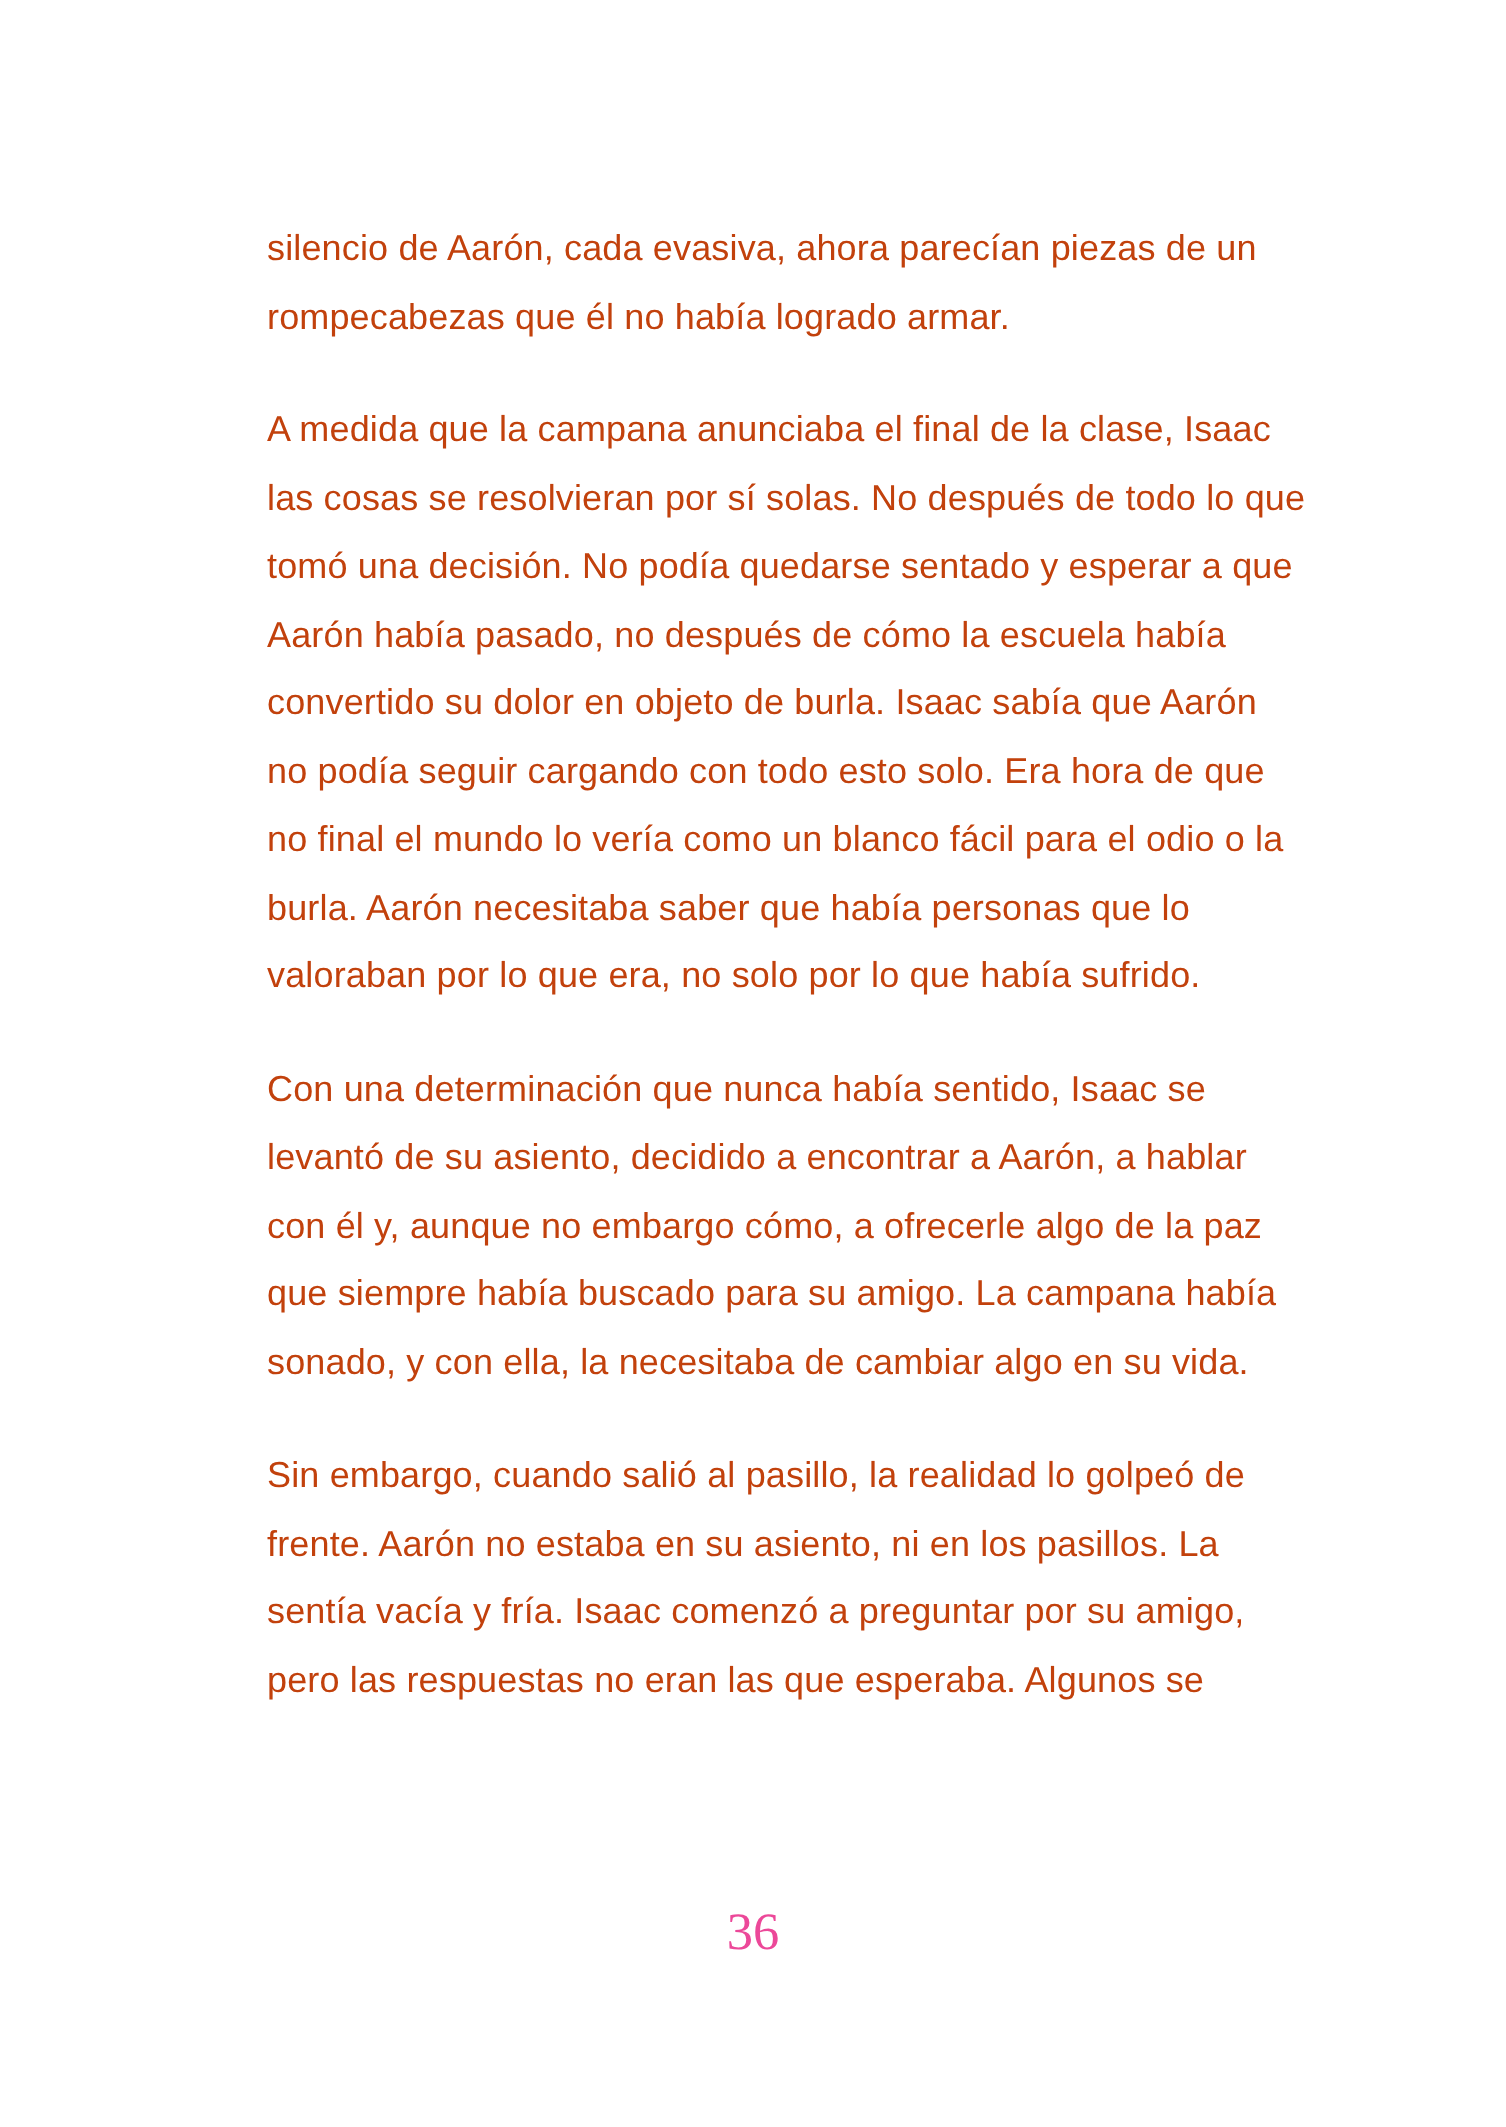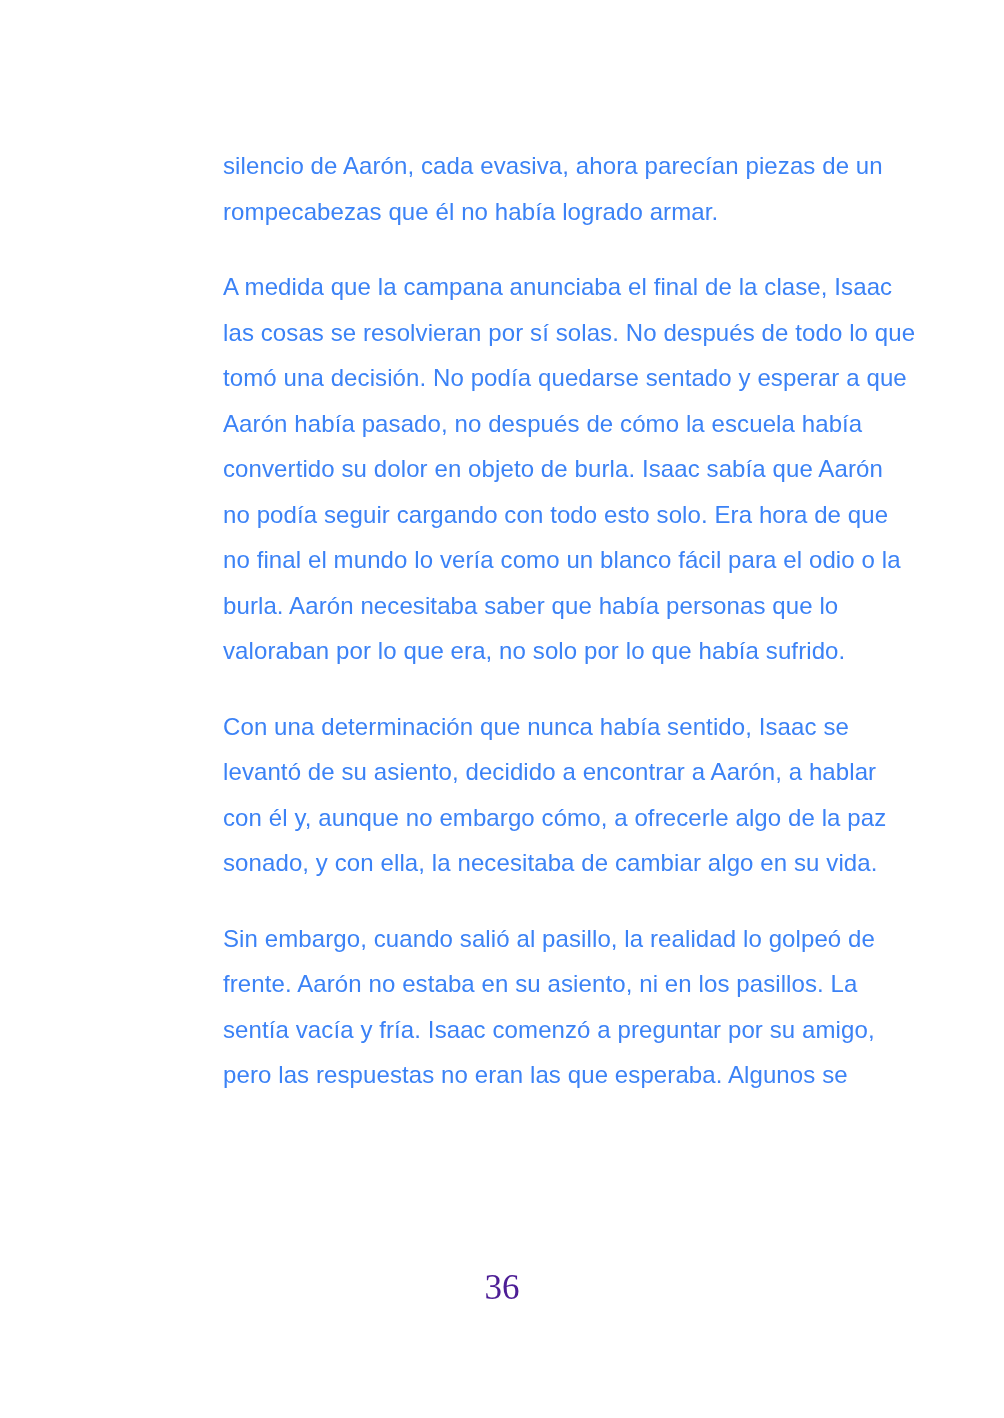--- a/index.html
+++ b/index.html
@@ -13,41 +13,40 @@
     height: 1418px;
     background: #ffffff;
     overflow: hidden;
     font-family: "Liberation Sans", sans-serif;
   }
   .text-block {
     position: absolute;
     left: 178px;
     top: 143px;
     width: 740px;
-    color: #3b82f6;
-    margin-left: 45px;
+    color: #c2410c;
   }
   .paragraph {
     margin: 0 0 30px 0;
   }
   .line {
     font-size: 24px;
     line-height: 45.5px;
     white-space: nowrap;
     letter-spacing: 0.1px;
   }
   .page-number {
     position: absolute;
     left: 0;
     top: 1268px;
     width: 100%;
     text-align: center;
     font-family: "Liberation Serif", serif;
     font-size: 35px;
-    color: #4c1d95;
+    color: #ec4899;
   }
 </style>
 </head>
 <body>
 
 <div class="page">
 
   <div class="text-block">
 
     <div class="paragraph">
@@ -64,20 +63,21 @@
       <div class="line">no podía seguir cargando con todo esto solo. Era hora de que</div>
       <div class="line">no final el mundo lo vería como un blanco fácil para el odio o la</div>
       <div class="line">burla. Aarón necesitaba saber que había personas que lo</div>
       <div class="line">valoraban por lo que era, no solo por lo que había sufrido.</div>
     </div>
 
     <div class="paragraph">
       <div class="line">Con una determinación que nunca había sentido, Isaac se</div>
       <div class="line">levantó de su asiento, decidido a encontrar a Aarón, a hablar</div>
       <div class="line">con él y, aunque no embargo cómo, a ofrecerle algo de la paz</div>
+      <div class="line">que siempre había buscado para su amigo. La campana había</div>
       <div class="line">sonado, y con ella, la necesitaba de cambiar algo en su vida.</div>
     </div>
 
     <div class="paragraph">
       <div class="line">Sin embargo, cuando salió al pasillo, la realidad lo golpeó de</div>
       <div class="line">frente. Aarón no estaba en su asiento, ni en los pasillos. La</div>
       <div class="line">sentía vacía y fría. Isaac comenzó a preguntar por su amigo,</div>
       <div class="line">pero las respuestas no eran las que esperaba. Algunos se</div>
     </div>
 

